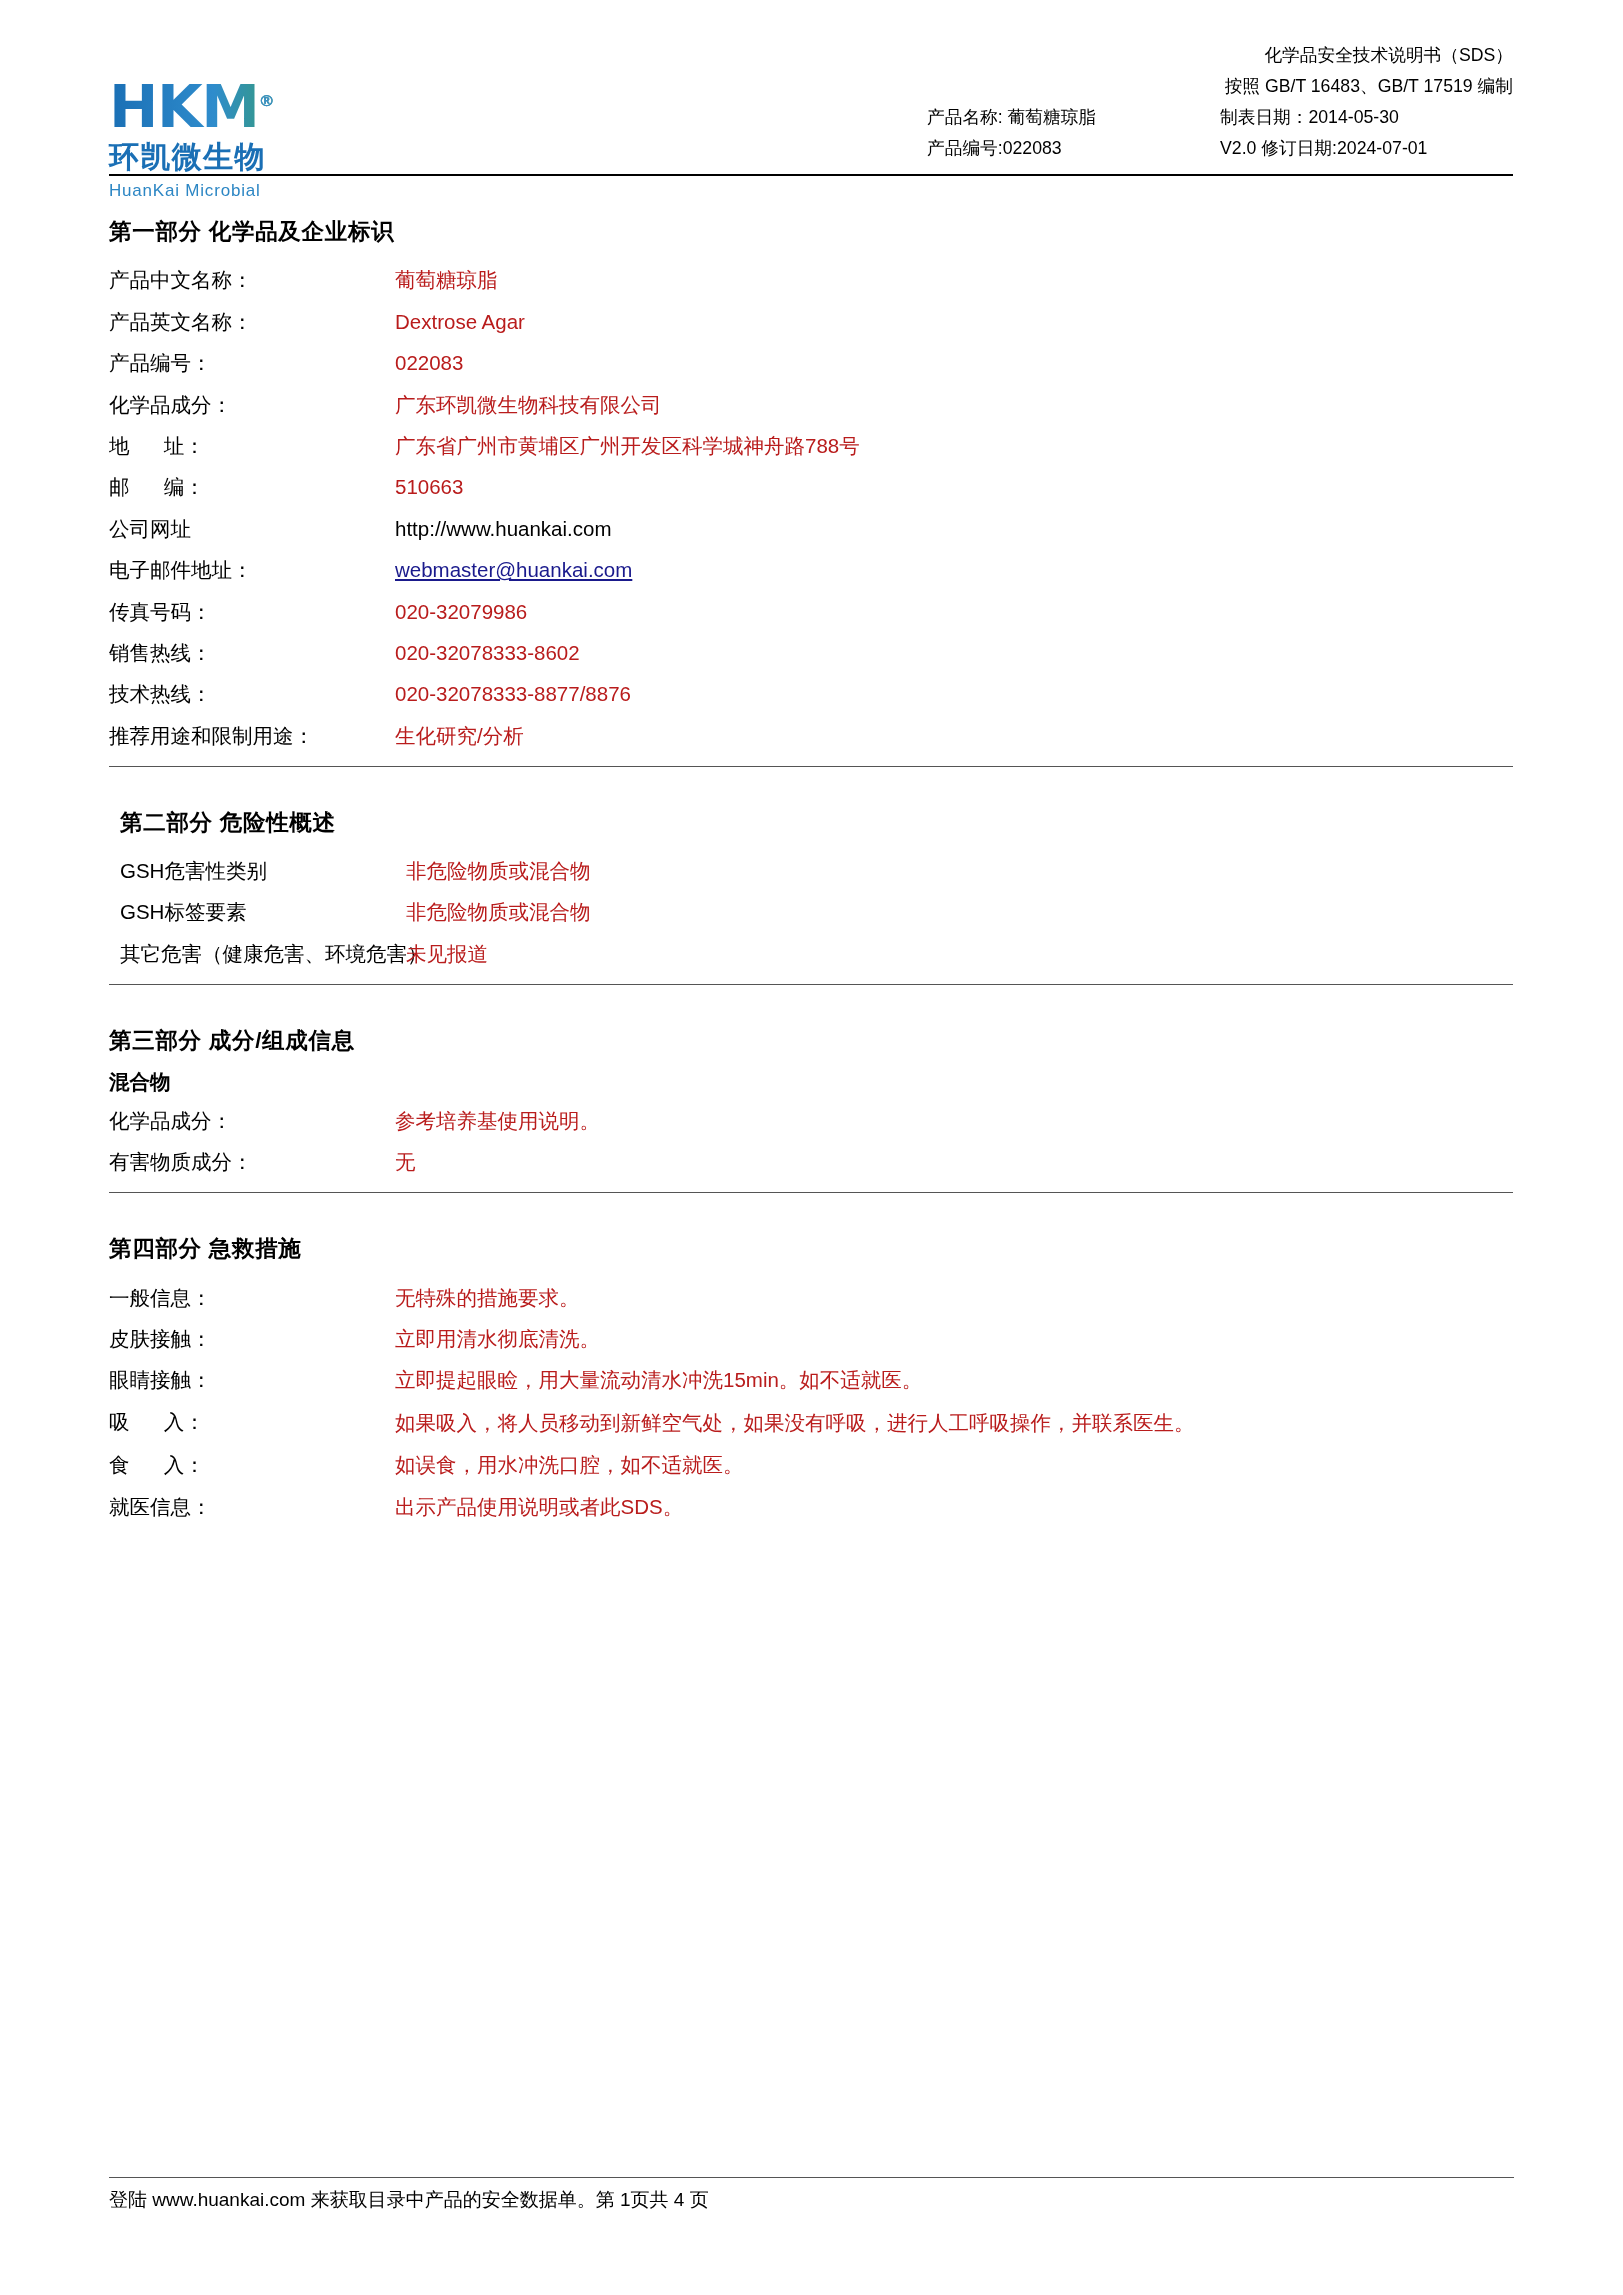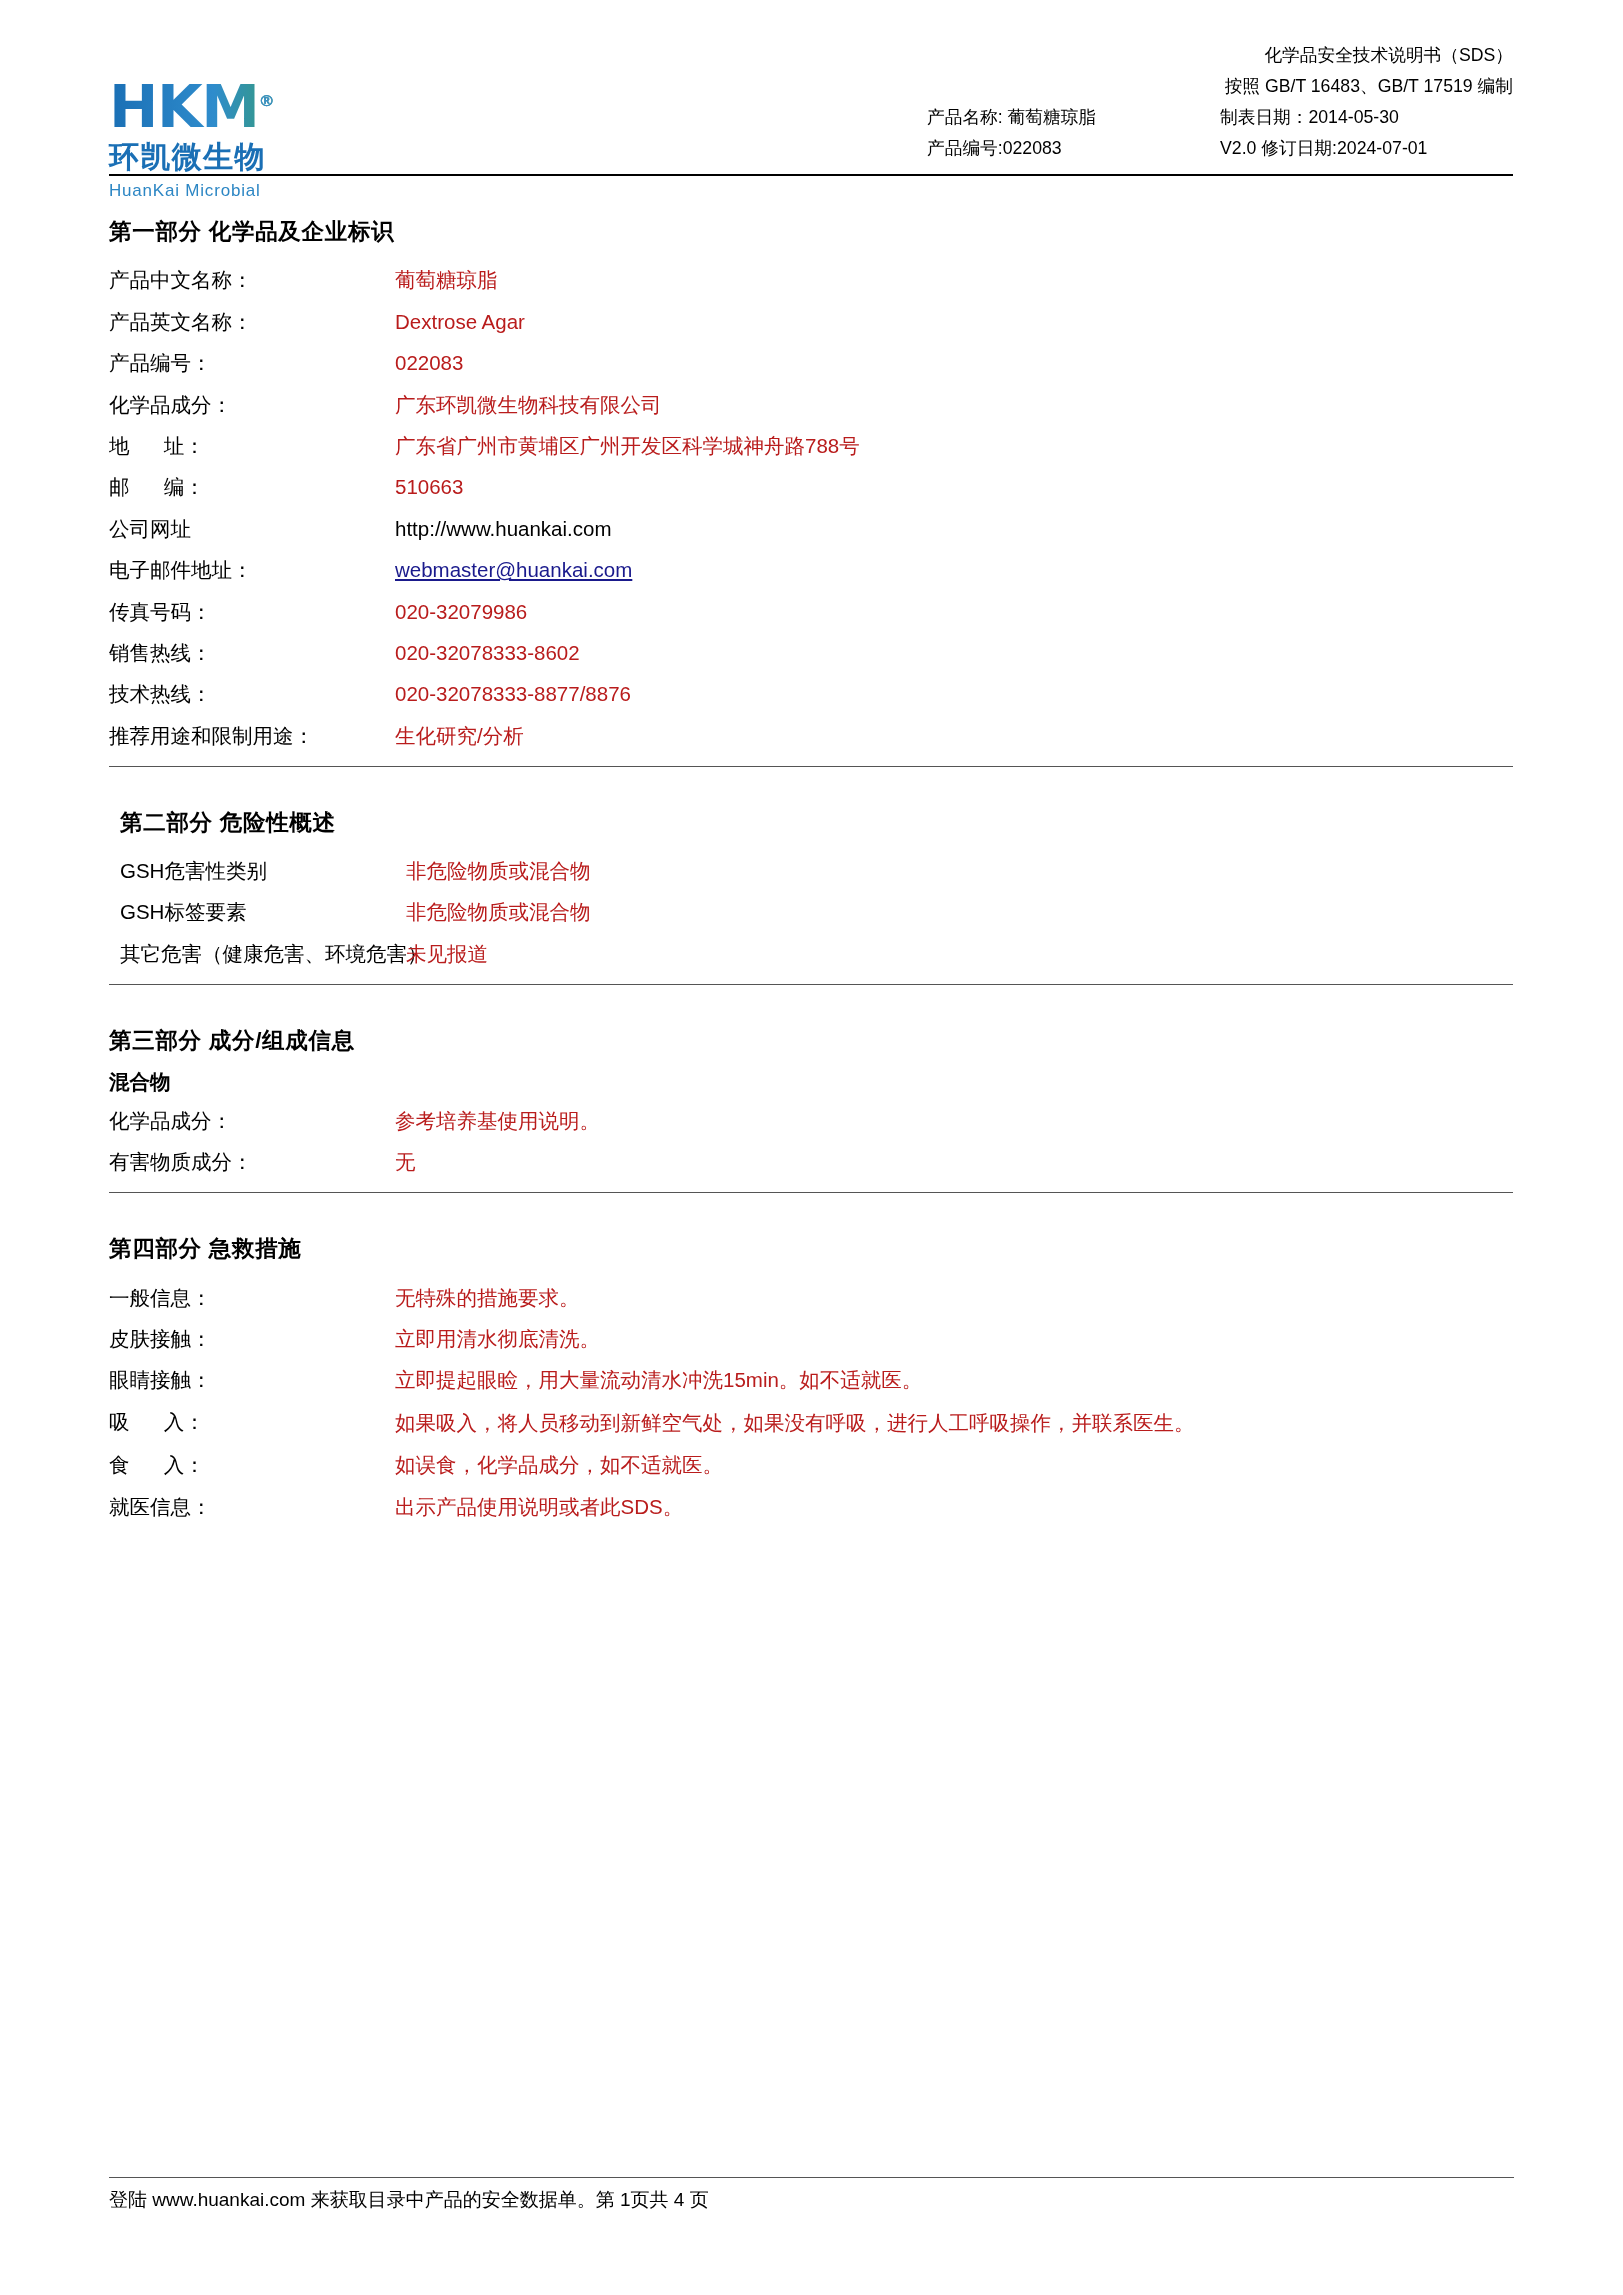--- a/index.html
+++ b/index.html
@@ -314,21 +314,21 @@
       <div class="row">
           <div class="lbl">眼睛接触：</div>
           <div class="val">立即提起眼睑，用大量流动清水冲洗15min。如不适就医。</div>
         </div>
       <div class="row">
           <div class="lbl">吸      入：</div>
           <div class="val multiline">如果吸入，将人员移动到新鲜空气处，如果没有呼吸，进行人工呼吸操作，并联系医生。</div>
         </div>
       <div class="row">
           <div class="lbl">食      入：</div>
-          <div class="val">如误食，化学品成分，如不适就医。</div>
+          <div class="val">如误食，用水冲洗口腔，如不适就医。</div>
         </div>
       <div class="row">
           <div class="lbl">就医信息：</div>
           <div class="val">出示产品使用说明或者此SDS。</div>
         </div>
     </div>
 
   </div>
 
   <div class="footer">

